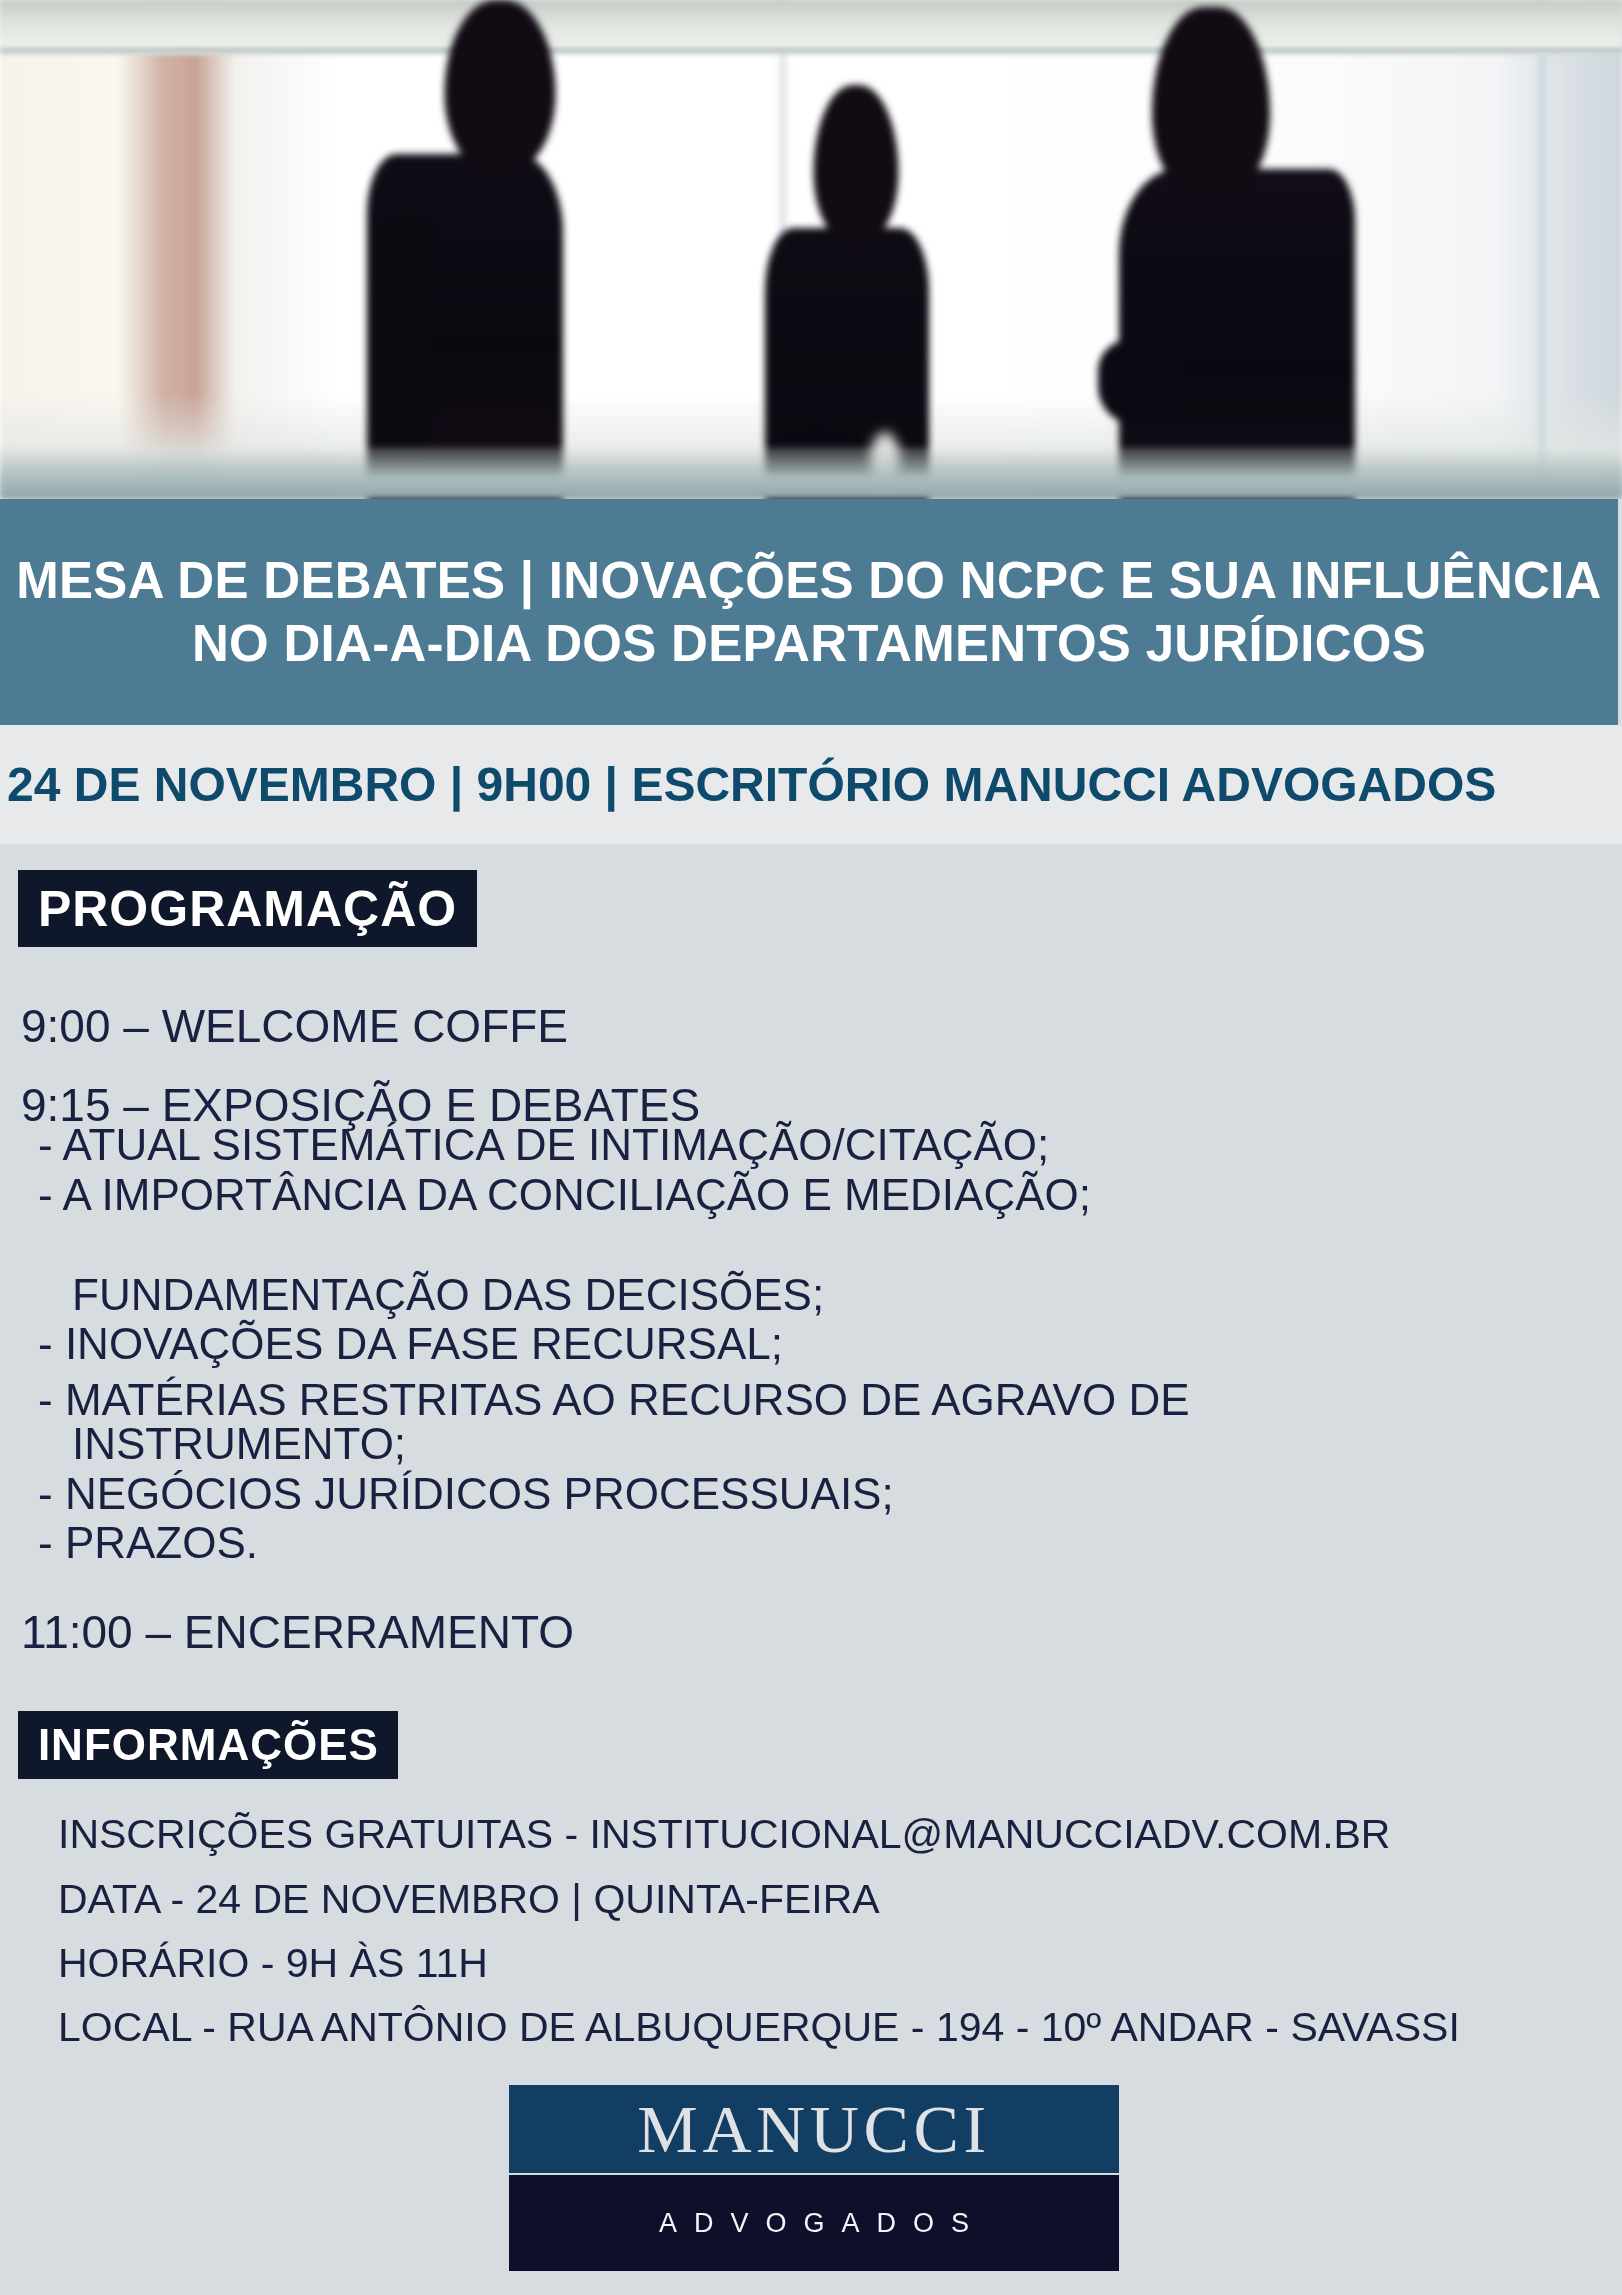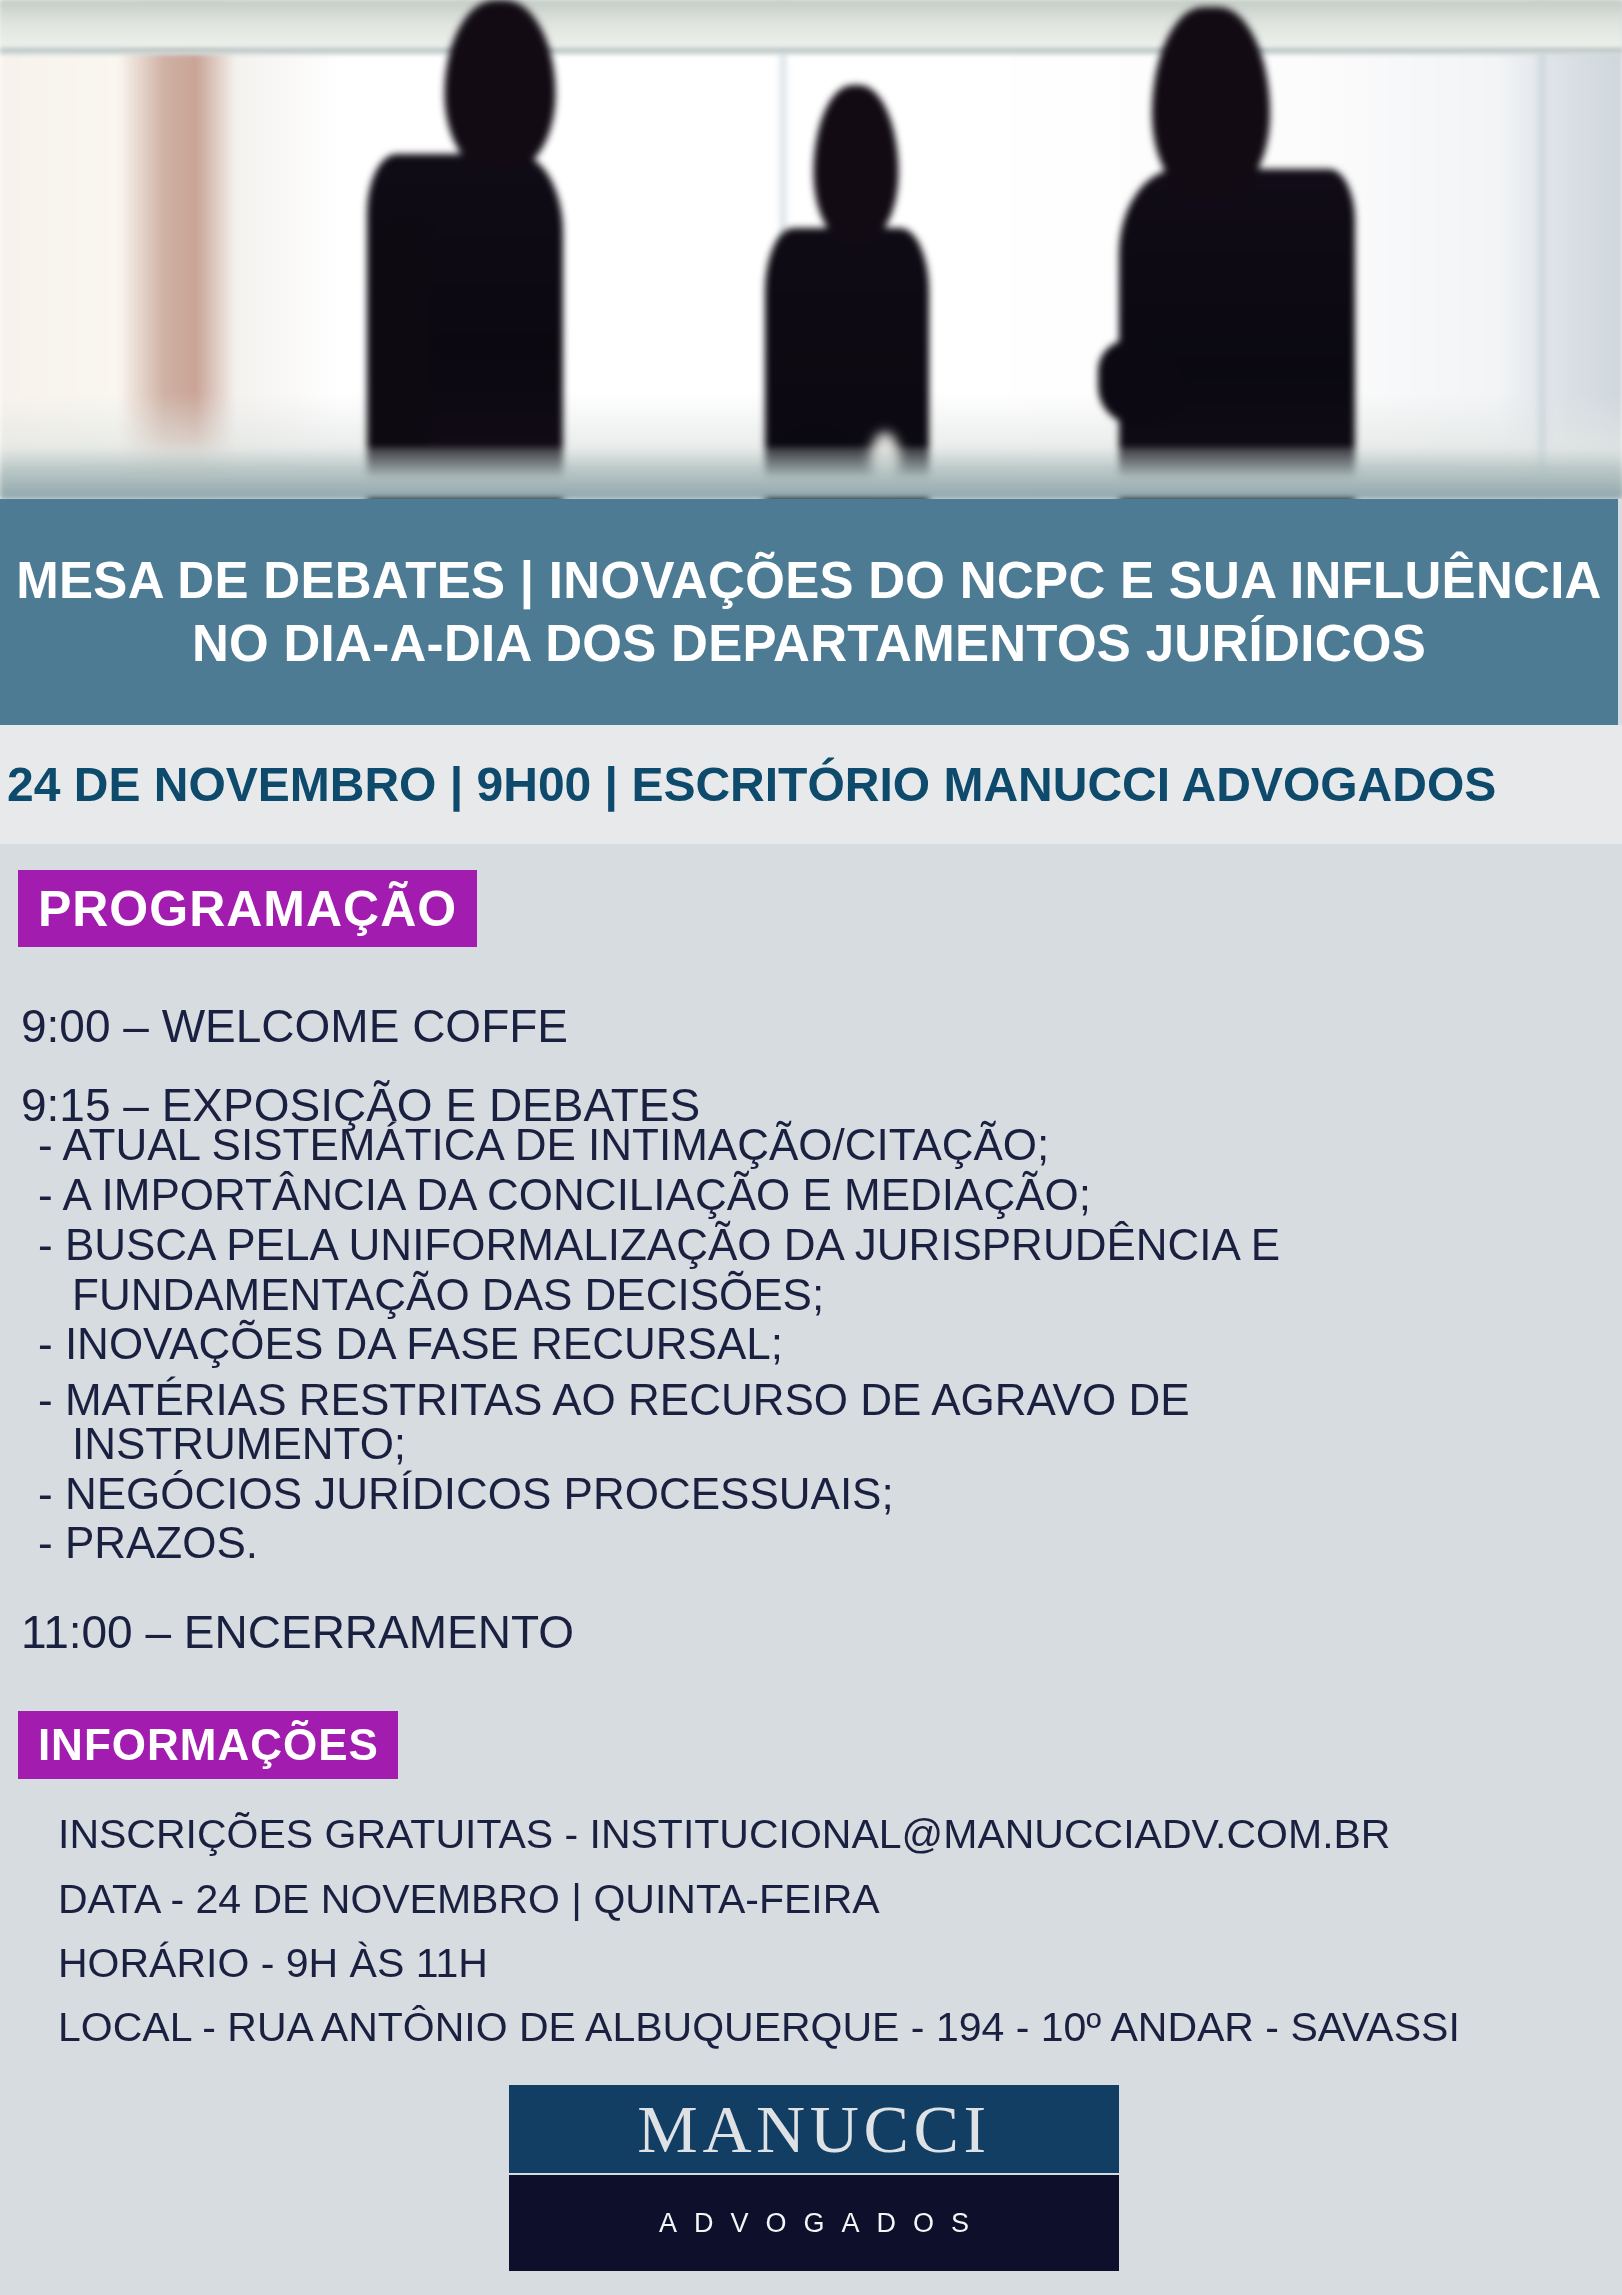--- a/index.html
+++ b/index.html
@@ -125,21 +125,21 @@
   }
 
   
   .body-area {
     position:absolute; left:0; top:844px; width:1623px; height:1451px;
     background:#d7dce0;
   }
 
   .section-badge {
     position:absolute;
-    background:#a21caf;
+    background:#0f172a;
     color:#ffffff;
     font-weight:bold;
     display:flex; align-items:center;
     padding:0 19.6px 0 19.6px;
     letter-spacing:1px;
   }
   #badge-prog { left:18.3px; top:26px;  height:77px; font-size:50px; }
   #badge-info { left:18.3px; top:867px; height:68px; font-size:44px; }
 
   .prog-line {
@@ -228,21 +228,20 @@
 
 <div class="body-area">
 
   <div class="section-badge" id="badge-prog">PROGRAMAÇÃO</div>
 
   <div class="prog-line" style="left:21px; top:128px;">9:00 – WELCOME COFFE</div>
   <div class="prog-line" style="left:21px; top:207px;">9:15 – EXPOSIÇÃO E DEBATES</div>
 
   <div class="bullet-line" style="left:38px; top:327px;">- A IMPORTÂNCIA DA CONCILIAÇÃO E MEDIAÇÃO;</div>
   <div class="bullet-line" style="left:38px; top:277px;">- ATUAL SISTEMÁTICA DE INTIMAÇÃO/CITAÇÃO;</div>
-  <div class="bullet-line" style="left:38px; top:377px;">- BUSCA PELA UNIFORMALIZAÇÃO DA JURISPRUDÊNCIA E</div>
   <div class="bullet-line" style="left:72px; top:427px;">FUNDAMENTAÇÃO DAS DECISÕES;</div>
   <div class="bullet-line" style="left:38px; top:476px;">- INOVAÇÕES DA FASE RECURSAL;</div>
   <div class="bullet-line" style="left:38px; top:532px;text-align:right;">- MATÉRIAS RESTRITAS AO RECURSO DE AGRAVO DE</div>
   <div class="bullet-line" style="left:72px; top:576px;">INSTRUMENTO;</div>
   <div class="bullet-line" style="left:38px; top:626px;">- NEGÓCIOS JURÍDICOS PROCESSUAIS;</div>
   <div class="bullet-line" style="left:38px; top:675px;">- PRAZOS.</div>
 
   <div class="prog-line" style="left:21px; top:734px;">11:00 – ENCERRAMENTO</div>
 
   <div class="section-badge" id="badge-info">INFORMAÇÕES</div>

